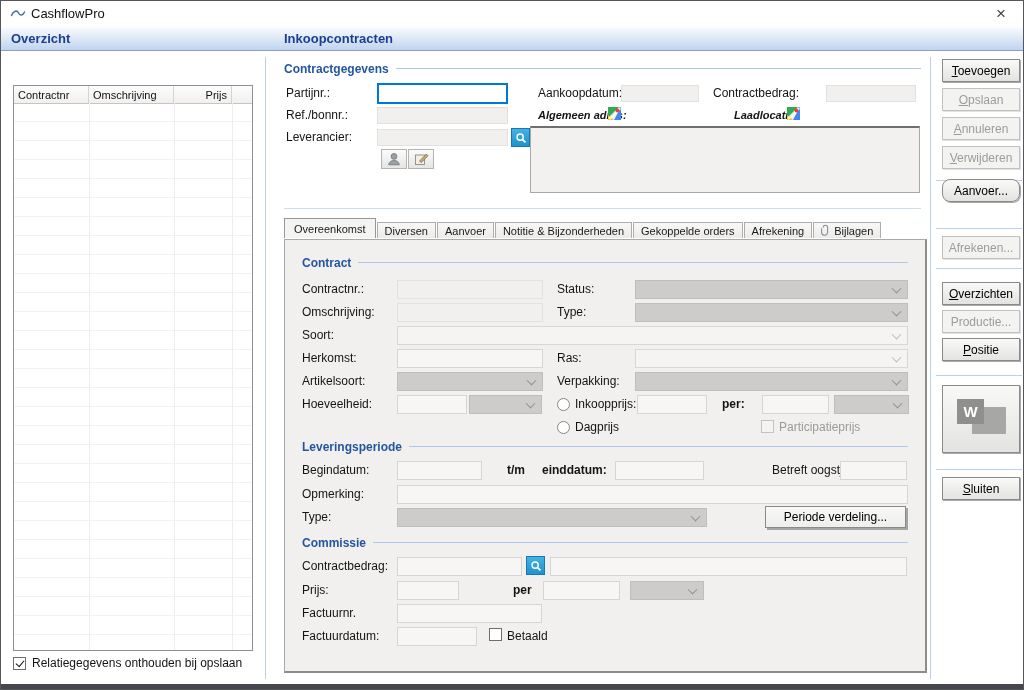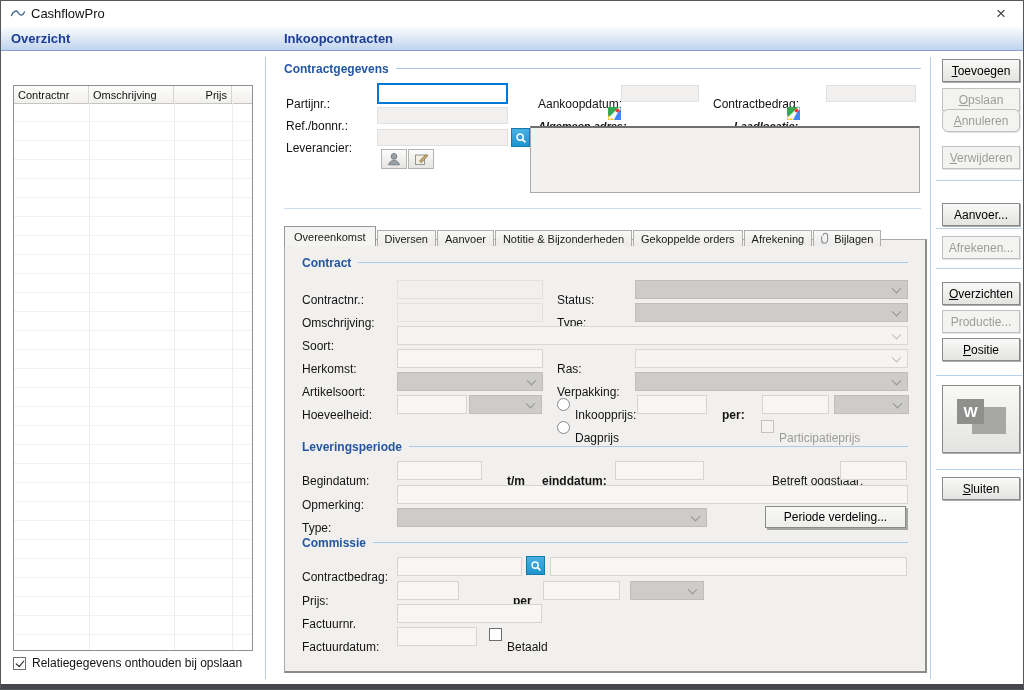--- a/index.html
+++ b/index.html
@@ -14,21 +14,21 @@
             font-size:17px;color:#444;text-align:center;line-height:23px;padding:0;cursor:default;}
   
   .band{position:absolute;left:0;top:26px;right:0;height:23px;
         background:linear-gradient(#fafcfe,#c0d4ee);border-bottom:1px solid #84a2cd;}
   .band-lbl{position:absolute;top:0;line-height:23px;font-size:13px;font-weight:bold;color:#1c3e94;}
   
   .sect{position:absolute;display:flex;align-items:center;height:15px;}
   .sect-t{font-size:12px;font-weight:bold;color:#2456a0;white-space:nowrap;}
   .rule{flex:1;height:1px;background:#adc8ea;margin-left:7px;}
   
-  .lbl{position:absolute;font-size:12px;color:#141414;line-height:17px;white-space:nowrap;margin-top:11px;}
+  .lbl{position:absolute;font-size:12px;color:#141414;line-height:17px;white-space:nowrap;}
   .lbl.tp{line-height:19px;}
   .lbl.it{font-style:italic;font-size:11px;font-weight:bold;line-height:17px;}
   .lbl.gray{color:#9b9b99;}
   .fld{position:absolute;box-sizing:border-box;height:17px;background:#f1f0ef;border:1px solid #e2e1e0;}
   .fld.lite{height:19px;background:#f7f6f5;border:1px solid #d6d5d4;}
   .fld.focus{height:21px;background:#fff;border:2px solid #0078d7;}
   .combo{position:absolute;box-sizing:border-box;height:19px;background:#cdcccb;border:1px solid #bfbebd;}
   .combo.lite{background:#f5f4f3;border-color:#d8d7d6;}
   .chev{position:absolute;right:7px;top:50%;width:6px;height:6px;border-right:1.5px solid #8f8f8f;
         border-bottom:1.5px solid #8f8f8f;transform:translateY(-70%) rotate(45deg);}
@@ -179,21 +179,21 @@
     <svg width="15" height="14" viewBox="0 0 15 14">
         <rect x="1.5" y="3" width="9" height="9.5" fill="#f4efe2" stroke="#8a8a88" stroke-width="0.9"></rect>
         <path d="M5.5 9 L12.3 2 L14 3.8 L7.2 10.7 Z" fill="#c9a96e" stroke="#7a6a4a" stroke-width="0.7"></path>
       </svg>
   </button>
 
   <div class="addr" style="left:529px;top:125px;width:390px;height:67px"></div>
 
   <i class="hdiv" style="left:283px;top:207px;width:637px"></i>
 
-  <div class="tabs" style="left:283px;top:225px">
+  <div class="tabs" style="left:283px;top:217px">
       <div class="tab active">
         <span>Overeenkomst</span>
       </div>
       <div class="tab">
         <span>Diversen</span>
       </div>
       <div class="tab">
         <span>Aanvoer</span>
       </div>
       <div class="tab">
@@ -324,24 +324,24 @@
 
     <span class="lbl tp" style="left:17px;top:387px">Factuurdatum:</span>
     <div class="fld lite" style="left:112px;top:387px;width:80px"></div>
     <span class="cb" style="left:204px;top:388px"></span>
     <span class="lbl tp" style="left:222px;top:387px">Betaald</span>
   </div>
 
   <div style="position:absolute;left:941px;top:0;width:78px;height:690px">
       <button class="rbtn" style="top: 58px;"><u>T</u>oevoegen</button>
       <button class="rbtn off" style="top: 87px;"><u>O</u>pslaan</button>
-      <button class="rbtn off" style="top: 108px; border-radius: 6px;"><u>A</u>nnuleren</button>
+      <button class="rbtn off" style="top: 116px;"><u>A</u>nnuleren</button>
       <button class="rbtn off" style="top: 145px;"><u>V</u>erwijderen</button>
       <i class="btn-divider" style="top: 179px;"></i>
-      <button class="rbtn" style="top: 202px;">Aanvoer...</button>
+      <button class="rbtn" style="top: 178px; border-radius: 8px;">Aanvoer...</button>
       <i class="btn-divider" style="top: 227px;"></i>
       <button class="rbtn off" style="top: 235px;">Afrekenen...</button>
       <i class="btn-divider" style="top: 267px;"></i>
       <button class="rbtn" style="top: 281px;"><u>O</u>verzichten</button>
       <button class="rbtn off" style="top: 309px;">Productie...</button>
       <button class="rbtn" style="top: 337px;"><u>P</u>ositie</button>
       <i class="btn-divider" style="top: 374px;"></i>
       <button class="rbtn large" style="top: 384px; height: 68px;">
         <span class="wicon">
           <span class="wpage"></span>

